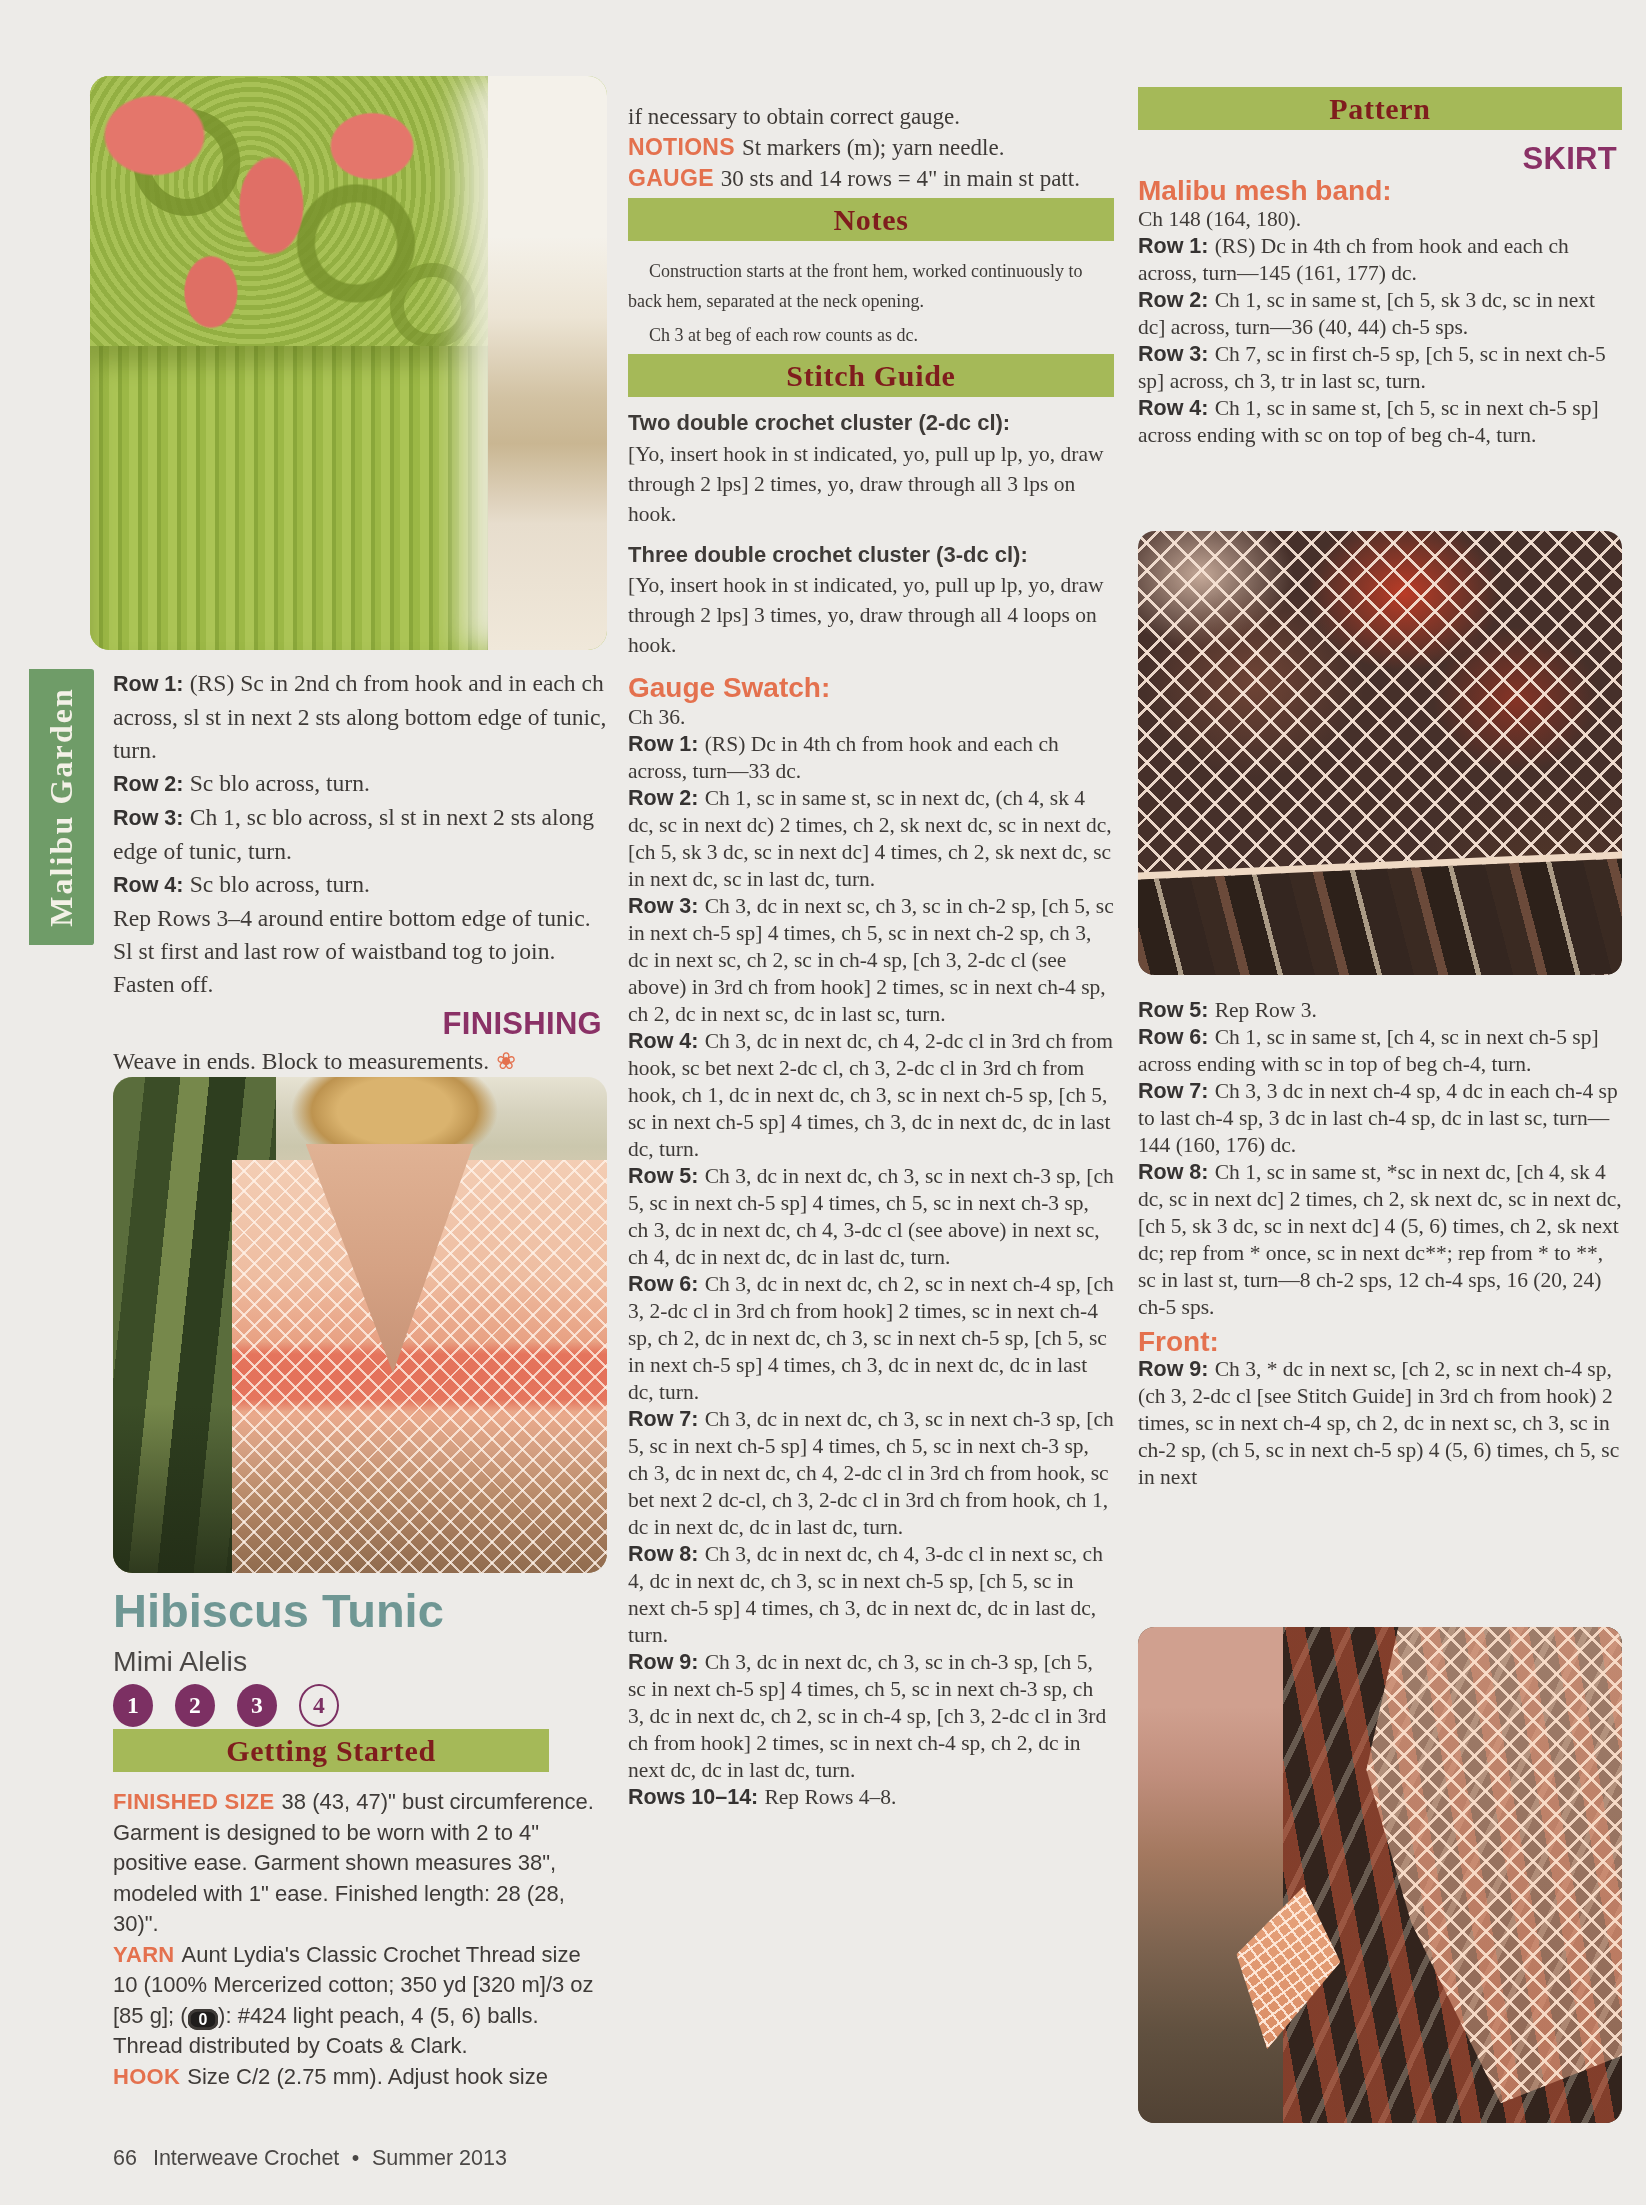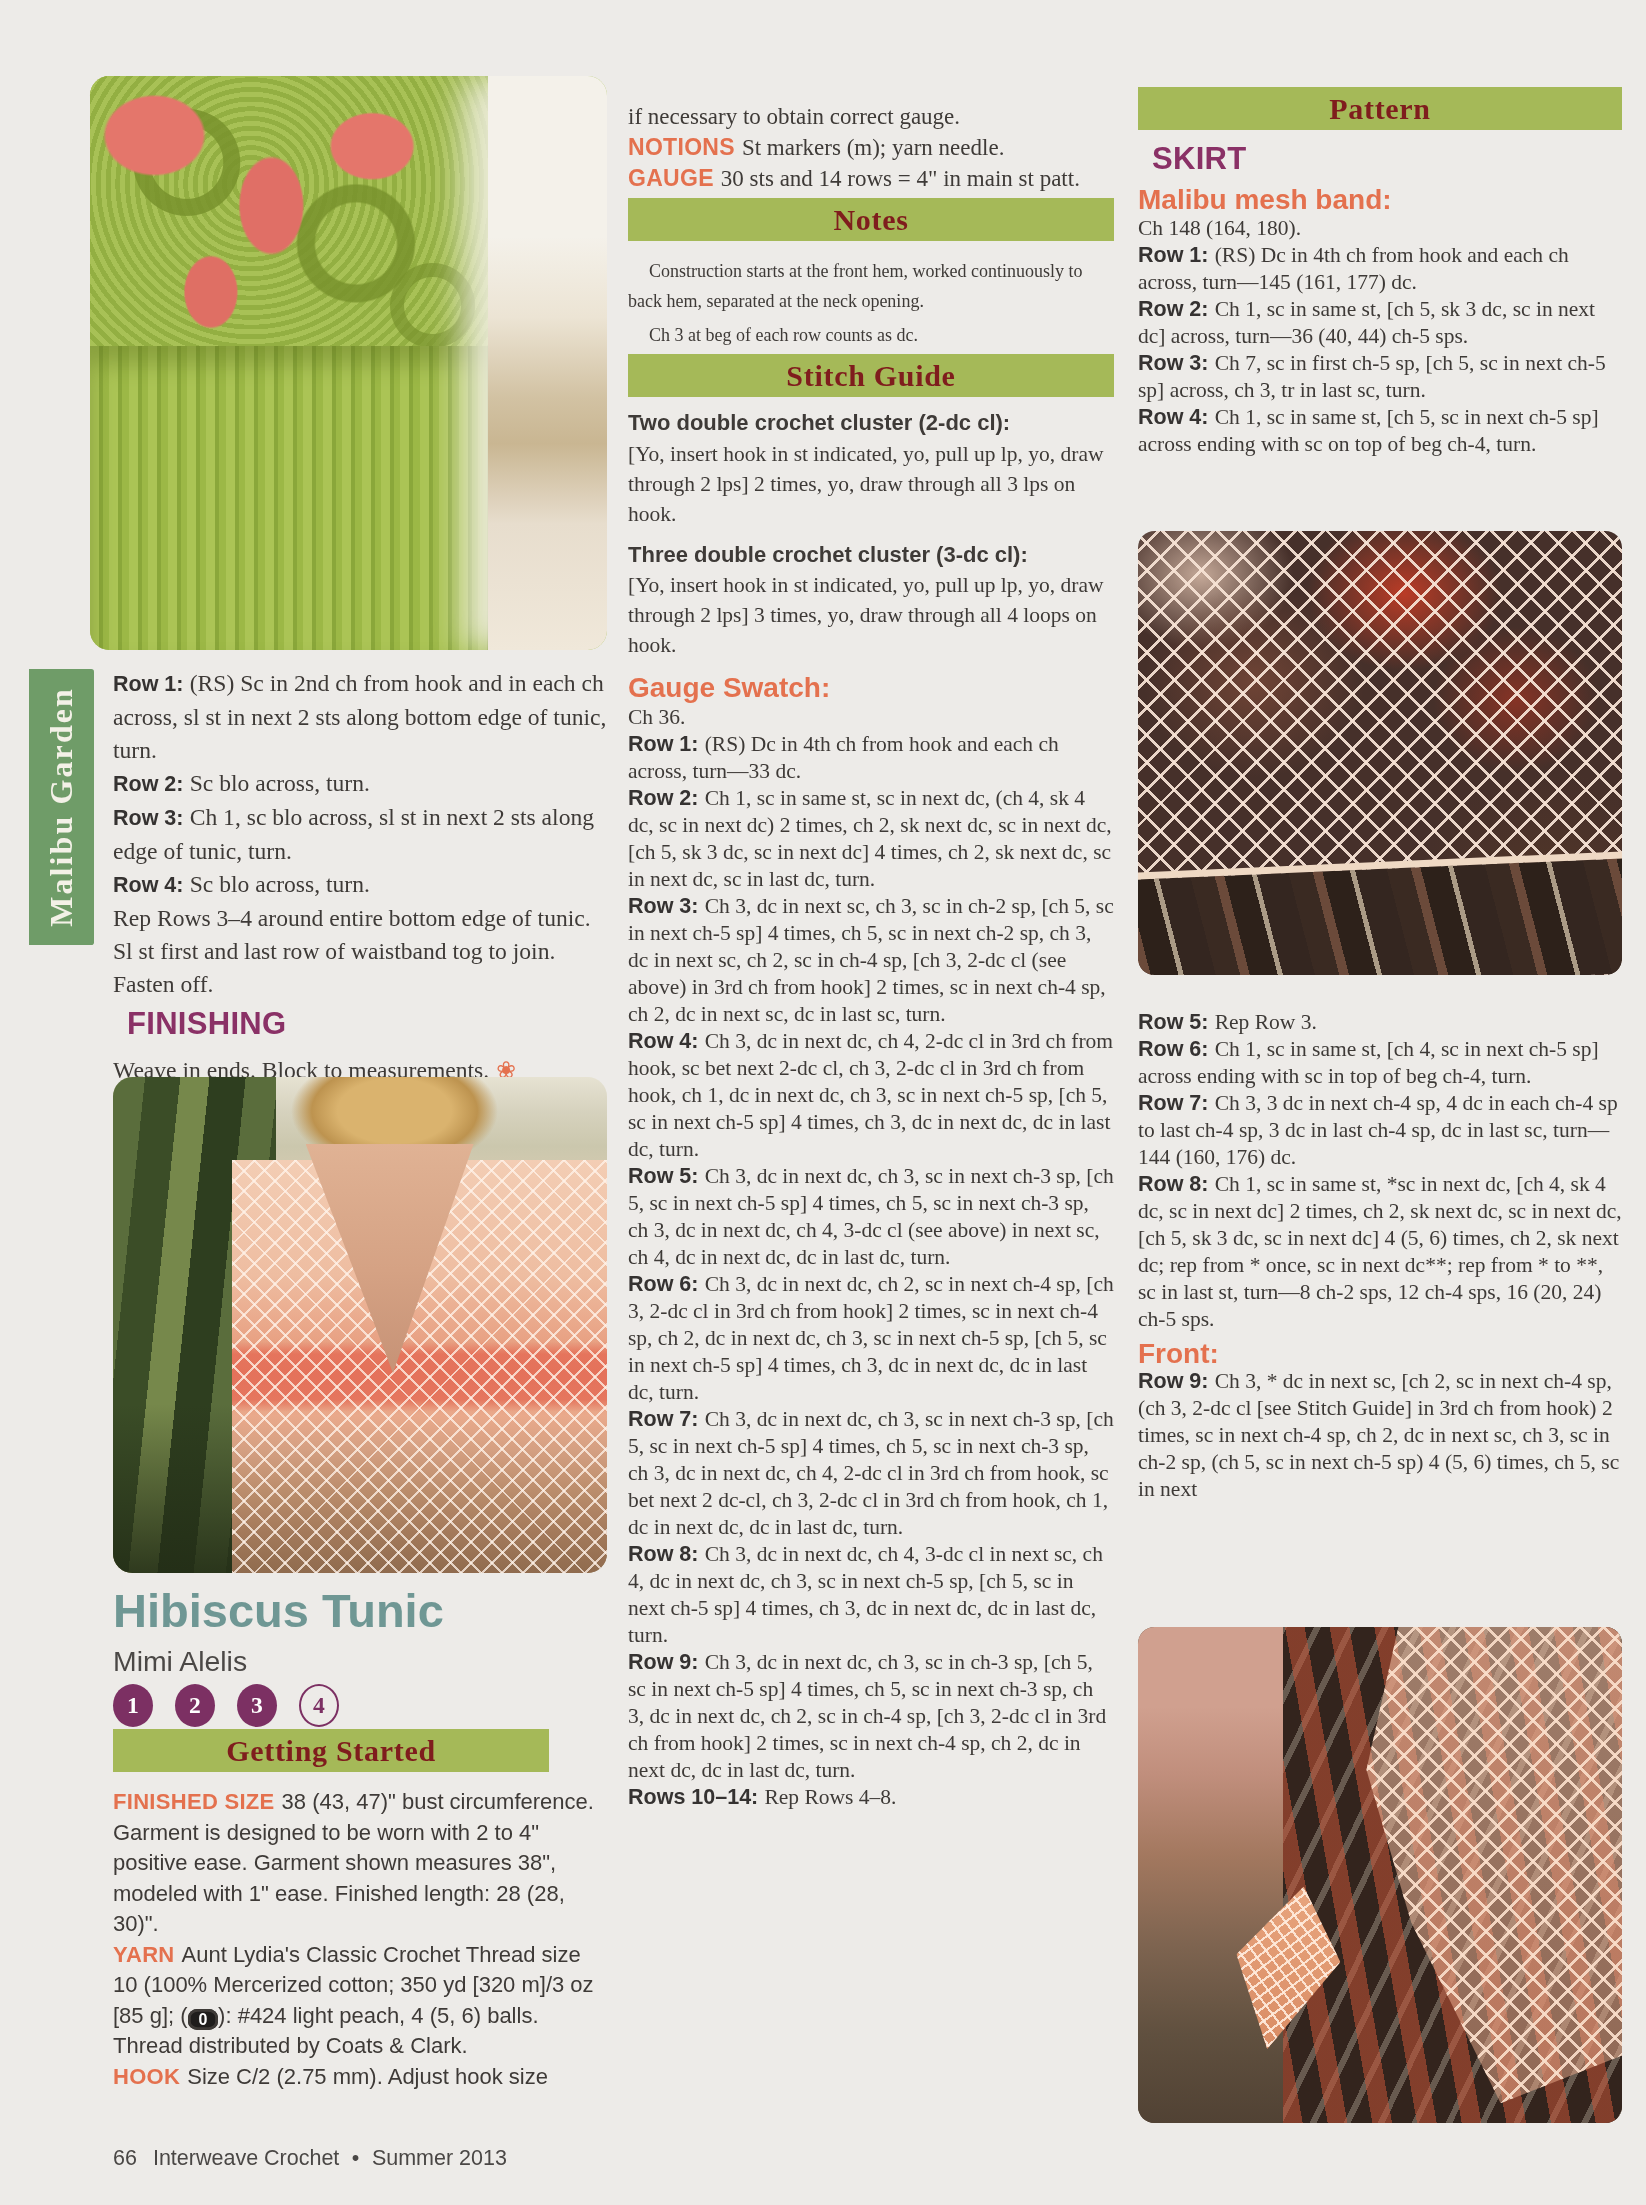--- a/index.html
+++ b/index.html
@@ -3,21 +3,21 @@
 <meta charset="utf-8">
 <style>
   html,body{margin:0;padding:0;}
   body{background:#d8d5d2;}
   .page{position:relative;width:1647px;height:2205px;background:#edebe8;overflow:hidden;
         font-family:"Liberation Serif",serif;color:#3e3a37;}
   
   .bar{background:#a5b958;color:#7f1d1d;text-align:center;height:43px;line-height:44px;
        font-family:"Liberation Serif",serif;font-weight:bold;font-size:30px;letter-spacing:0.7px;}
   .plumhead{font-family:"Liberation Sans",sans-serif;font-weight:bold;color:#8a3166;
-            font-size:31px;letter-spacing:0.3px;margin:14px;}
+            font-size:31px;letter-spacing:0.3px;margin:5px;text-align:right;}
   .orangehead{font-family:"Liberation Sans",sans-serif;font-weight:bold;color:#e4714e;
               font-size:28px;margin:0;}
   .olabel{font-family:"Liberation Sans",sans-serif;font-weight:bold;color:#e4714e;
           letter-spacing:0.3px;margin-right:7px;}
   .rlab{font-family:"Liberation Sans",sans-serif;font-weight:bold;margin-right:6.2px;color:#353231;}
   p{margin:0;}
   
   .c1rows{position:absolute;left:113px;top:667px;width:494px;font-size:23.6px;line-height:33px;}
   .c1rows .rlab{font-size:23.6px;}
   .c1fin{margin-top:5.5px;}
@@ -50,21 +50,21 @@
   .note.first{margin-top:15.3px;}
   .sghead{font-family:"Liberation Sans",sans-serif;font-weight:bold;font-size:22px;line-height:30.5px;margin-top:11px;}
   .sgbody{font-size:21.5px;line-height:30px;}
   .col2 .orangehead{margin-top:14px;margin-bottom:2.8px;}
   .rowp{margin:0;}
   .rowp .rlab{font-size:21.5px;}
   
   .col3a{position:absolute;left:1138px;top:87px;width:484px;font-size:21.5px;line-height:27px;}
   .col3a .plumhead{margin-top:15.3px;}
   .col3a .orangehead{margin-top:2.8px;margin-bottom:1.4px;}
-  .col3b{position:absolute;left:1138px;top:997px;width:484px;font-size:21.5px;line-height:27px;margin-top:12px;}
+  .col3b{position:absolute;left:1138px;top:997px;width:484px;font-size:21.5px;line-height:27px;}
   .col3b .orangehead{margin-top:7px;margin-bottom:1.4px;}
   
   .malibu{position:absolute;left:29px;top:669px;width:65px;height:276px;background:#6f9c68;
           display:flex;align-items:center;justify-content:center;border-radius:0 2.8px 2.8px 0;}
   .malibu span{writing-mode:vertical-rl;transform:rotate(180deg);font-family:"Liberation Serif",serif;
                font-weight:bold;font-size:32px;color:#f3f1e7;letter-spacing:2.1px;}
   
   .photo{position:absolute;overflow:hidden;}
   .photo1{left:90px;top:76px;width:517px;height:574px;border-radius:19.4px;background:#a2bd50;}
   .p1top{position:absolute;left:0;top:0;width:78%;height:47%;

